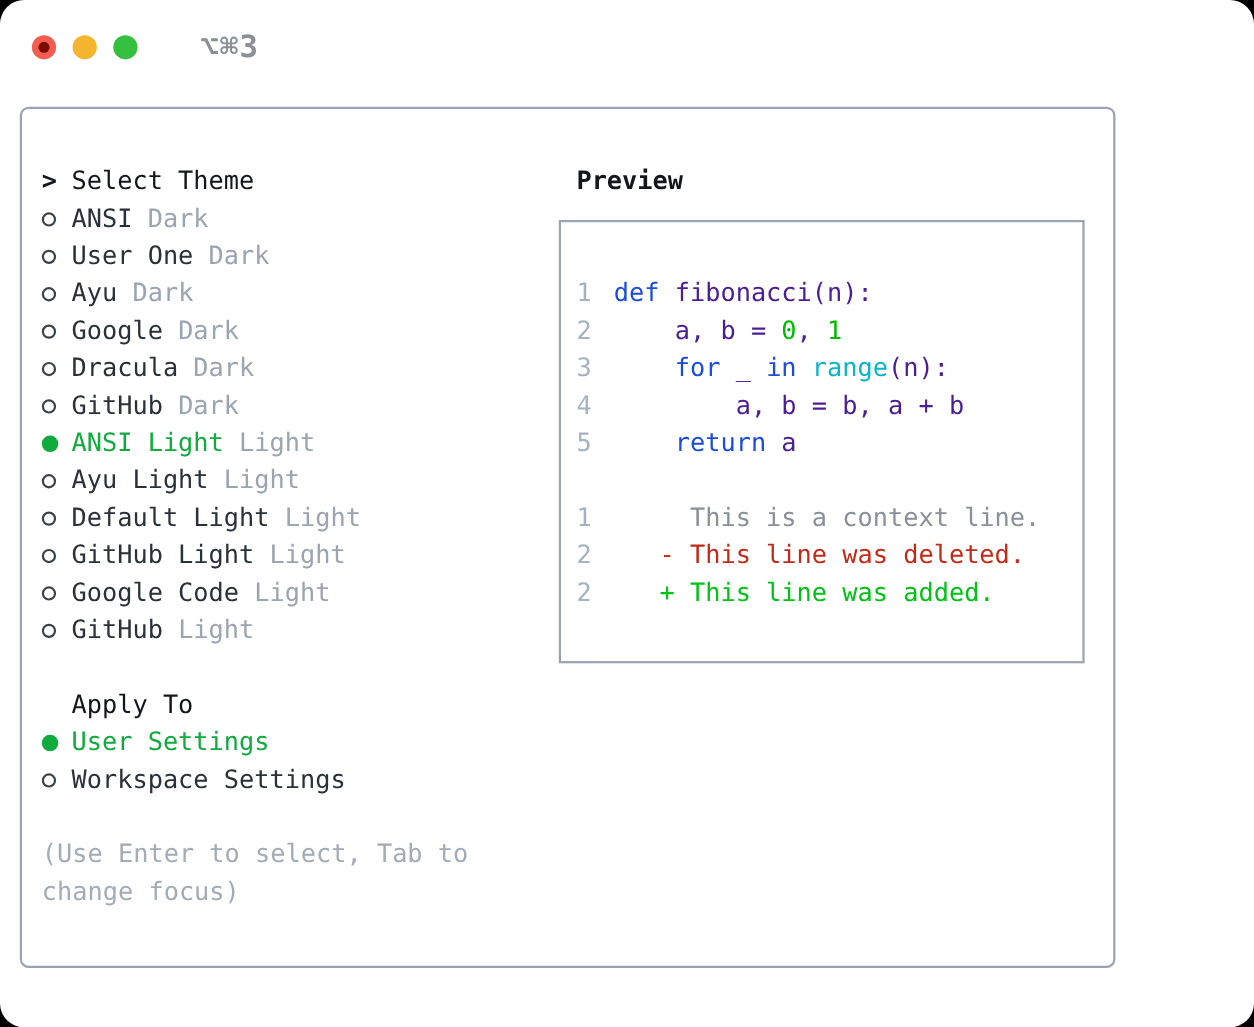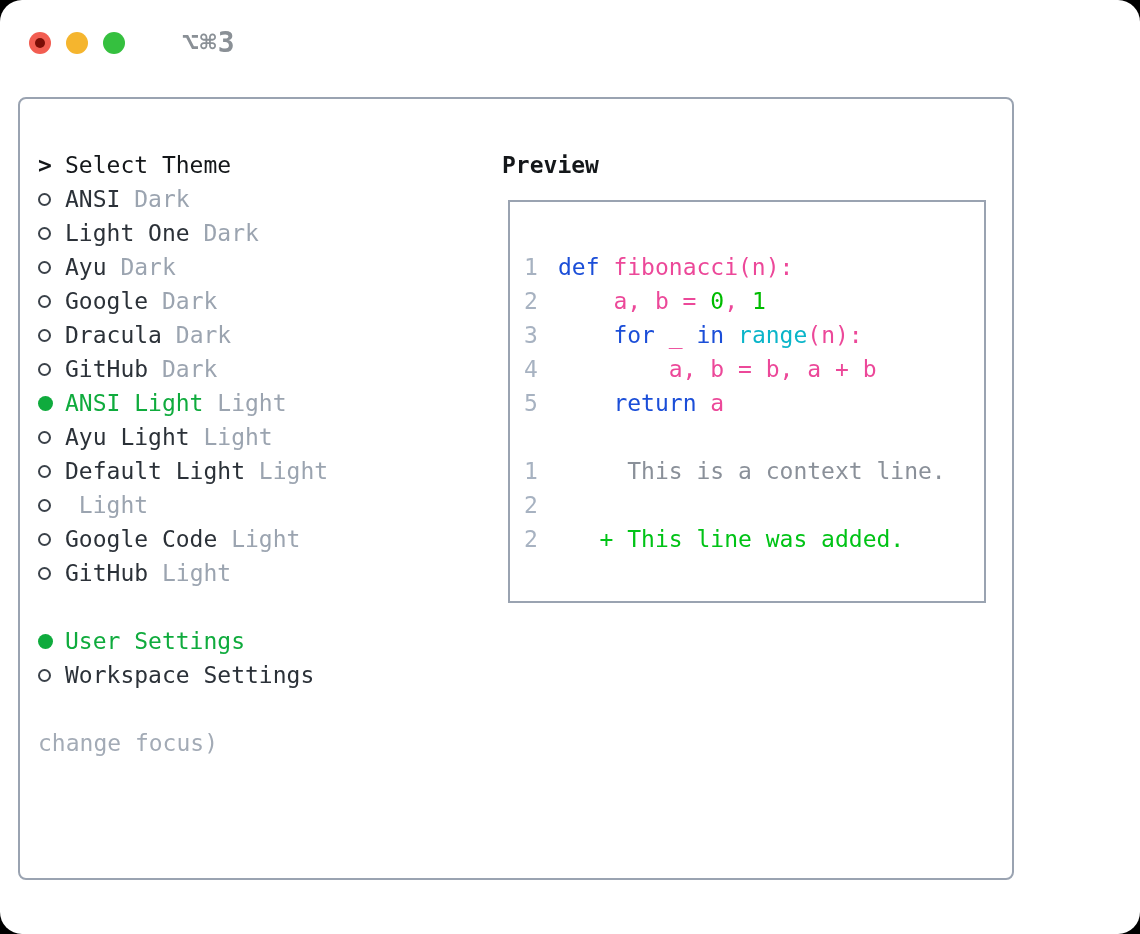--- a/index.html
+++ b/index.html
@@ -59,39 +59,39 @@
     width:15px;height:15px;border:none;background:#0fab3d;
   }
   .heading{font-weight:normal;color:#14171a;}
   .subheading{color:#14171a;}
   .item-label{color:#2b3138;}
   .item-label.sel{color:#0fab3d;}
   .variant{color:#9ba4b0;}
   .help{color:#a3abb6;}
   
   .right-col-heading{
-    position:absolute;left:482px;top:49px;height:34px;
+    position:absolute;left:504px;top:49px;height:34px;
     display:flex;align-items:center;
     font-size:23px;font-weight:bold;color:#14171a;
   }
   .preview-box{
     position:absolute;left:488px;top:101px;
     width:478px;height:403px;
     border:2px solid #9aa3b1;
     box-sizing:border-box;
     background:#fff;
     padding:48px 12px 0 14px;
     overflow:hidden;
   }
   .pline{height:34px;display:flex;align-items:center;font-size:23px;white-space:pre;}
   .ln{width:24px;flex:0 0 24px;text-align:left;color:#a7b2c1;margin-right:10px;}
   .tk-kw{color:#1b4ed8;}
   .tk-fn{color:#0ab5c9;}
   .tk-num{color:#00bc00;}
-  .tk-pl{color:#ec4899;}
+  .tk-pl{color:#4c1d95;}
   .tk-ctx{color:#8a9099;}
   .tk-del{color:#c42a18;}
   .tk-add{color:#00c316;}
 </style>
 </head>
 <body>
 
 <div class="window">
 
   <div class="titlebar">
@@ -103,53 +103,58 @@
 
   <div class="panel">
 
     <div class="left-col">
       <div class="row">
         <span class="marker"><span class="prompt">&gt;</span></span>
         <span class="heading">Select Theme</span>
       </div>
       <div id="theme-items">
           <div class="row"><span class="marker"><span class="circle"></span></span><span class="item-label">ANSI</span><span class="variant"> Dark</span></div>
-          <div class="row"><span class="marker"><span class="circle"></span></span><span class="item-label">Light One</span><span class="variant"> Dark</span></div>
+          <div class="row"><span class="marker"><span class="circle"></span></span><span class="item-label">User One</span><span class="variant"> Dark</span></div>
           <div class="row"><span class="marker"><span class="circle"></span></span><span class="item-label">Ayu</span><span class="variant"> Dark</span></div>
           <div class="row"><span class="marker"><span class="circle"></span></span><span class="item-label">Google</span><span class="variant"> Dark</span></div>
           <div class="row"><span class="marker"><span class="circle"></span></span><span class="item-label">Dracula</span><span class="variant"> Dark</span></div>
           <div class="row"><span class="marker"><span class="circle"></span></span><span class="item-label">GitHub</span><span class="variant"> Dark</span></div>
           <div class="row"><span class="marker"><span class="circle sel"></span></span><span class="item-label sel">ANSI Light</span><span class="variant"> Light</span></div>
           <div class="row"><span class="marker"><span class="circle"></span></span><span class="item-label">Ayu Light</span><span class="variant"> Light</span></div>
           <div class="row"><span class="marker"><span class="circle"></span></span><span class="item-label">Default Light</span><span class="variant"> Light</span></div>
-          <div class="row"><span class="marker"><span class="circle"></span></span><span class="variant"> Light</span></div>
+          <div class="row"><span class="marker"><span class="circle"></span></span><span class="item-label">GitHub Light</span><span class="variant"> Light</span></div>
           <div class="row"><span class="marker"><span class="circle"></span></span><span class="item-label">Google Code</span><span class="variant"> Light</span></div>
           <div class="row"><span class="marker"><span class="circle"></span></span><span class="item-label">GitHub</span><span class="variant"> Light</span></div>
         </div>
       <div class="row"></div>
+      <div class="row">
+        <span class="marker"></span>
+        <span class="subheading">Apply To</span>
+      </div>
       <div id="apply-options">
           <div class="row"><span class="marker"><span class="circle sel"></span></span><span class="item-label sel">User Settings</span></div>
           <div class="row"><span class="marker"><span class="circle"></span></span><span class="item-label">Workspace Settings</span></div>
         </div>
       <div class="row"></div>
       <div id="help-lines">
+          <div class="row help">(Use Enter to select, Tab to</div>
           <div class="row help">change focus)</div>
         </div>
     </div>
 
     <div class="right-col-heading">Preview</div>
 
     <div class="preview-box">
       <div id="preview-lines">
           <div class="pline"><span class="ln">1</span><span class="tk-kw">def</span><span class="tk-pl"> fibonacci(n):</span></div>
           <div class="pline"><span class="ln">2</span><span class="tk-pl">    a, b = </span><span class="tk-num">0</span><span class="tk-pl">, </span><span class="tk-num">1</span></div>
           <div class="pline"><span class="ln">3</span><span class="tk-pl">    </span><span class="tk-kw">for</span><span class="tk-pl"> _ </span><span class="tk-kw">in</span><span class="tk-pl"> </span><span class="tk-fn">range</span><span class="tk-pl">(n):</span></div>
           <div class="pline"><span class="ln">4</span><span class="tk-pl">        a, b = b, a + b</span></div>
           <div class="pline"><span class="ln">5</span><span class="tk-pl">    </span><span class="tk-kw">return</span><span class="tk-pl"> a</span></div>
           <div class="pline"><span class="ln"></span></div>
           <div class="pline"><span class="ln">1</span><span class="tk-ctx">     This is a context line.</span></div>
-          <div class="pline"><span class="ln">2</span></div>
+          <div class="pline"><span class="ln">2</span><span class="tk-del">   - This line was deleted.</span></div>
           <div class="pline"><span class="ln">2</span><span class="tk-add">   + This line was added.</span></div>
         </div>
     </div>
 
   </div>
 </div>
 
 </body></html>

